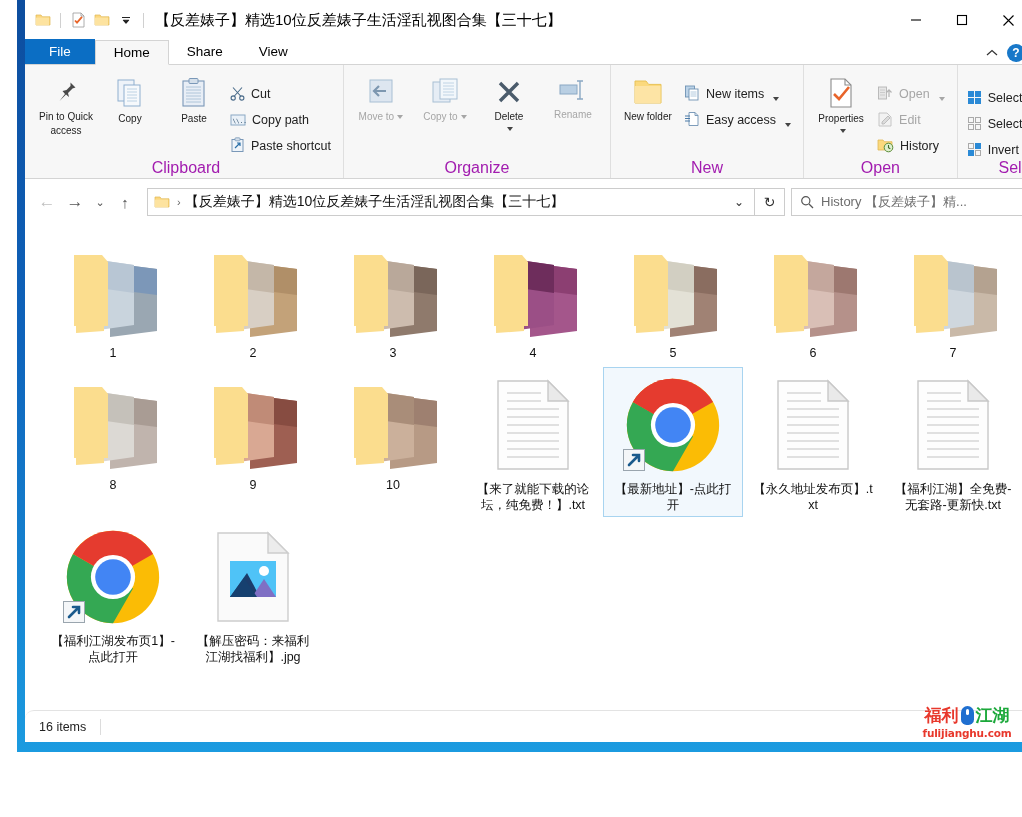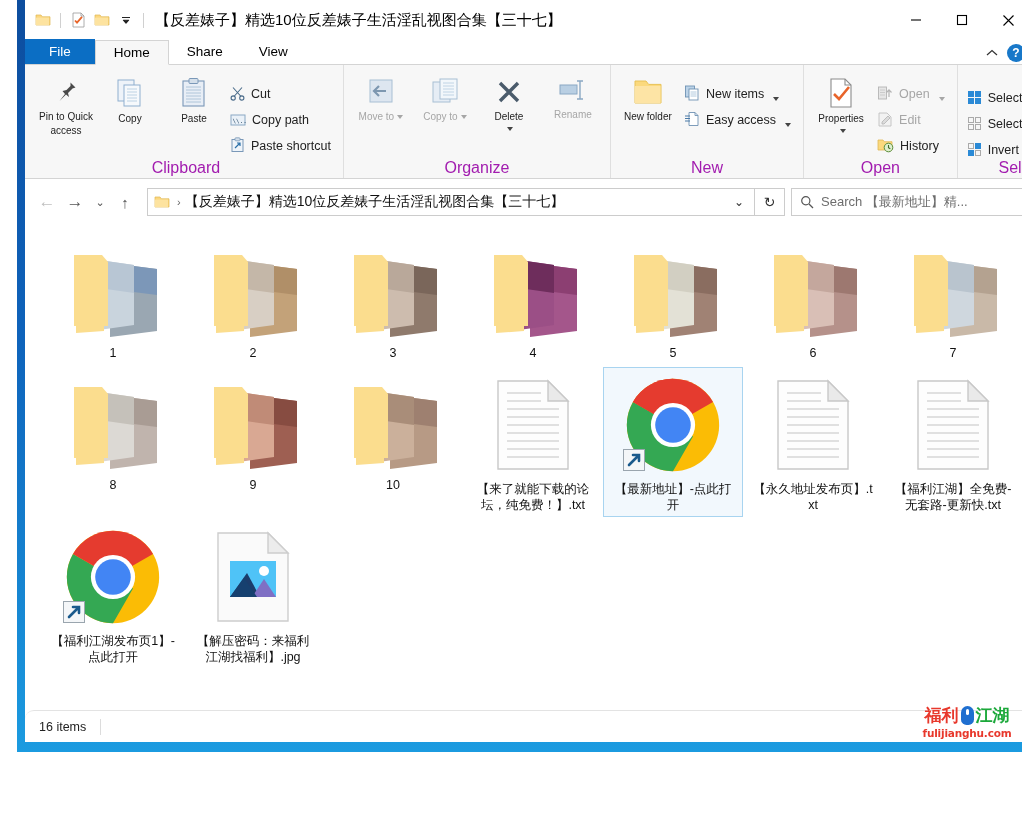--- a/index.html
+++ b/index.html
@@ -554,21 +554,21 @@
       <span class="crumb-chev">⌄</span>
     </div>
     <div class="refresh">↻</div>
     <div class="searchbox">
       <span class="ico">
         <svg width="14" height="14" viewBox="0 0 14 14">
           <circle cx="5.8" cy="5.8" r="4.1" fill="none" stroke="#555" stroke-width="1.2"></circle>
           <path d="M9 9l4 4" stroke="#555" stroke-width="1.2"></path>
         </svg>
       </span>
-      <span class="search-ph">Search 【最新地址】精...</span>
+      <span class="search-ph">History 【反差婊子】精...</span>
     </div>
   </div>
 
   <div class="content">
     <div class="grid">
 
       <div class="item">
         <div class="thumb">
           <svg width="98" height="96" viewBox="0 0 98 96">
             <path d="M46 18 L93 24 L93 86 L46 92 Z" fill="#9aa7b2"></path>

